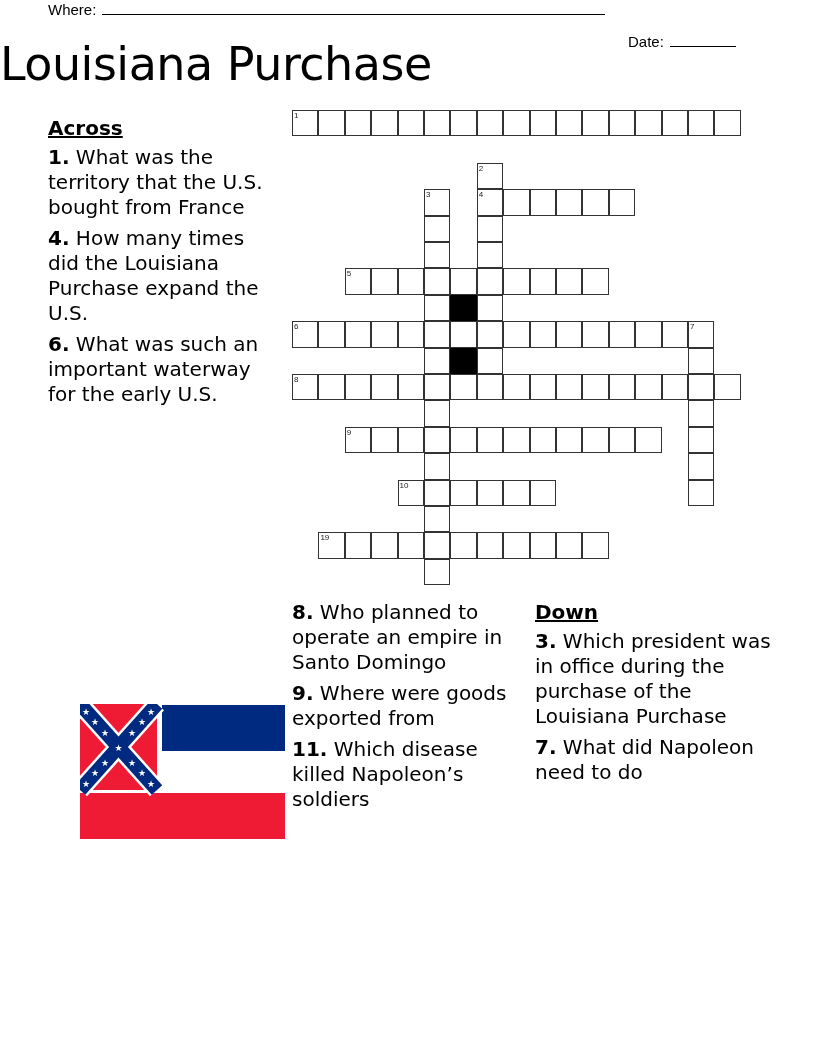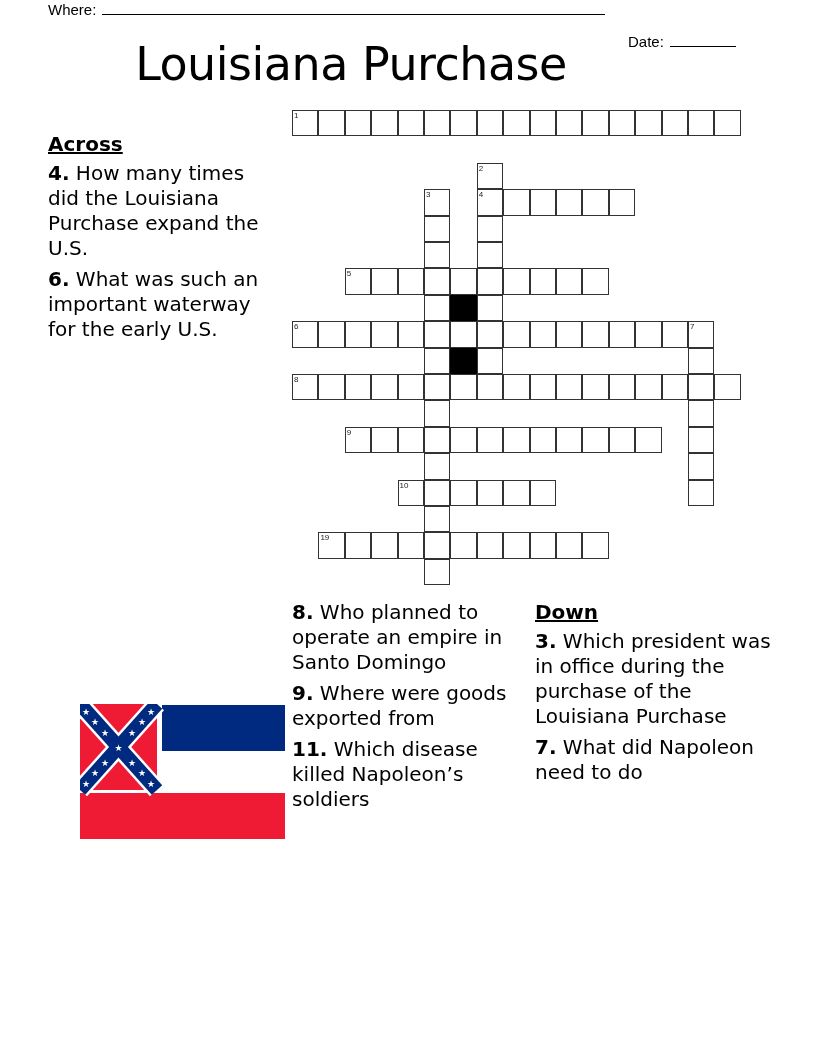--- a/index.html
+++ b/index.html
@@ -1,19 +1,19 @@
 <!DOCTYPE html>
 <html><head>
 <meta charset="utf-8">
 <style>
   html, body { margin: 0; padding: 0; background: #fff; }
   body { width: 816px; height: 1056px; position: relative; overflow: hidden; font-family: "DejaVu Sans", sans-serif; color: #000; }
   .hdr { position: absolute; top: 0; font-family: "Liberation Sans", sans-serif; font-size: 15px; line-height: 20px; }
   .hdr .line { display: inline-block; border-bottom: 1px solid #000; height: 14px; vertical-align: baseline; margin-left: 6px; }
-  #title { position: absolute; left: 0; width: 702px; top: 36px; text-align: center; font-size: 46px; line-height: 56px; font-family: "DejaVu Sans", sans-serif; letter-spacing: -0.5px; }
+  #title { position: absolute; left: 0; width: 702px; top: 36px; font-size: 46px; line-height: 56px; font-family: "DejaVu Sans", sans-serif; letter-spacing: -0.5px; }
   .clues { position: absolute; font-size: 20px; line-height: 25px; }
   .clues .heading { font-weight: bold; text-decoration: underline; margin-bottom: 4px; }
   .clue { margin-bottom: 6px; }
   .clue .num { font-weight: bold; }
   #grid { position: absolute; left: 0; top: 0; width: 816px; height: 600px; pointer-events: none; }
   .cell { position: absolute; width: 26.4px; height: 26.4px; box-sizing: border-box; border: 1.5px solid #333; background: #fff; pointer-events: auto; }
   .cell.black { background: #000; border-color: #000; }
   .cell .n { position: absolute; left: 1px; top: 0; font-family: "Liberation Sans", sans-serif; font-size: 8px; line-height: 9px; color: #222; }
   #flag { position: absolute; left: 80px; top: 704px; }
 </style>
@@ -163,22 +163,23 @@
     <div class="cell" style="left: 450.4px; top: 532.4px;"></div>
     <div class="cell" style="left: 476.8px; top: 532.4px;"></div>
     <div class="cell" style="left: 503.2px; top: 532.4px;"></div>
     <div class="cell" style="left: 529.6px; top: 532.4px;"></div>
     <div class="cell" style="left: 556px; top: 532.4px;"></div>
     <div class="cell" style="left: 582.4px; top: 532.4px;"></div>
     <div class="cell black" style="left: 450.4px; top: 294.8px;"></div>
     <div class="cell black" style="left: 450.4px; top: 347.6px;"></div>
   </div>
 
-<div class="clues" style="left:48px; top:132px; width:230px;">
+<div class="clues" style="left:48px; top:116px; width:230px;">
   <div class="heading">Across</div>
+  <div class="clue"><span class="num">1.</span><span> What was the territory that the U.S. bought from France</span></div>
   <div class="clue"><span class="num">4.</span><span> How many times did the Louisiana Purchase expand the U.S.</span></div>
   <div class="clue"><span class="num">6.</span><span> What was such an important waterway for the early U.S.</span></div>
 </div>
 
 <div class="clues" style="left:292px; top:600px; width:240px;">
   <div class="clue"><span class="num">8.</span><span> Who planned to operate an empire in Santo Domingo</span></div>
   <div class="clue"><span class="num">9.</span><span> Where were goods exported from</span></div>
   <div class="clue"><span class="num">11.</span><span> Which disease killed Napoleon’s soldiers</span></div>
 </div>
 

